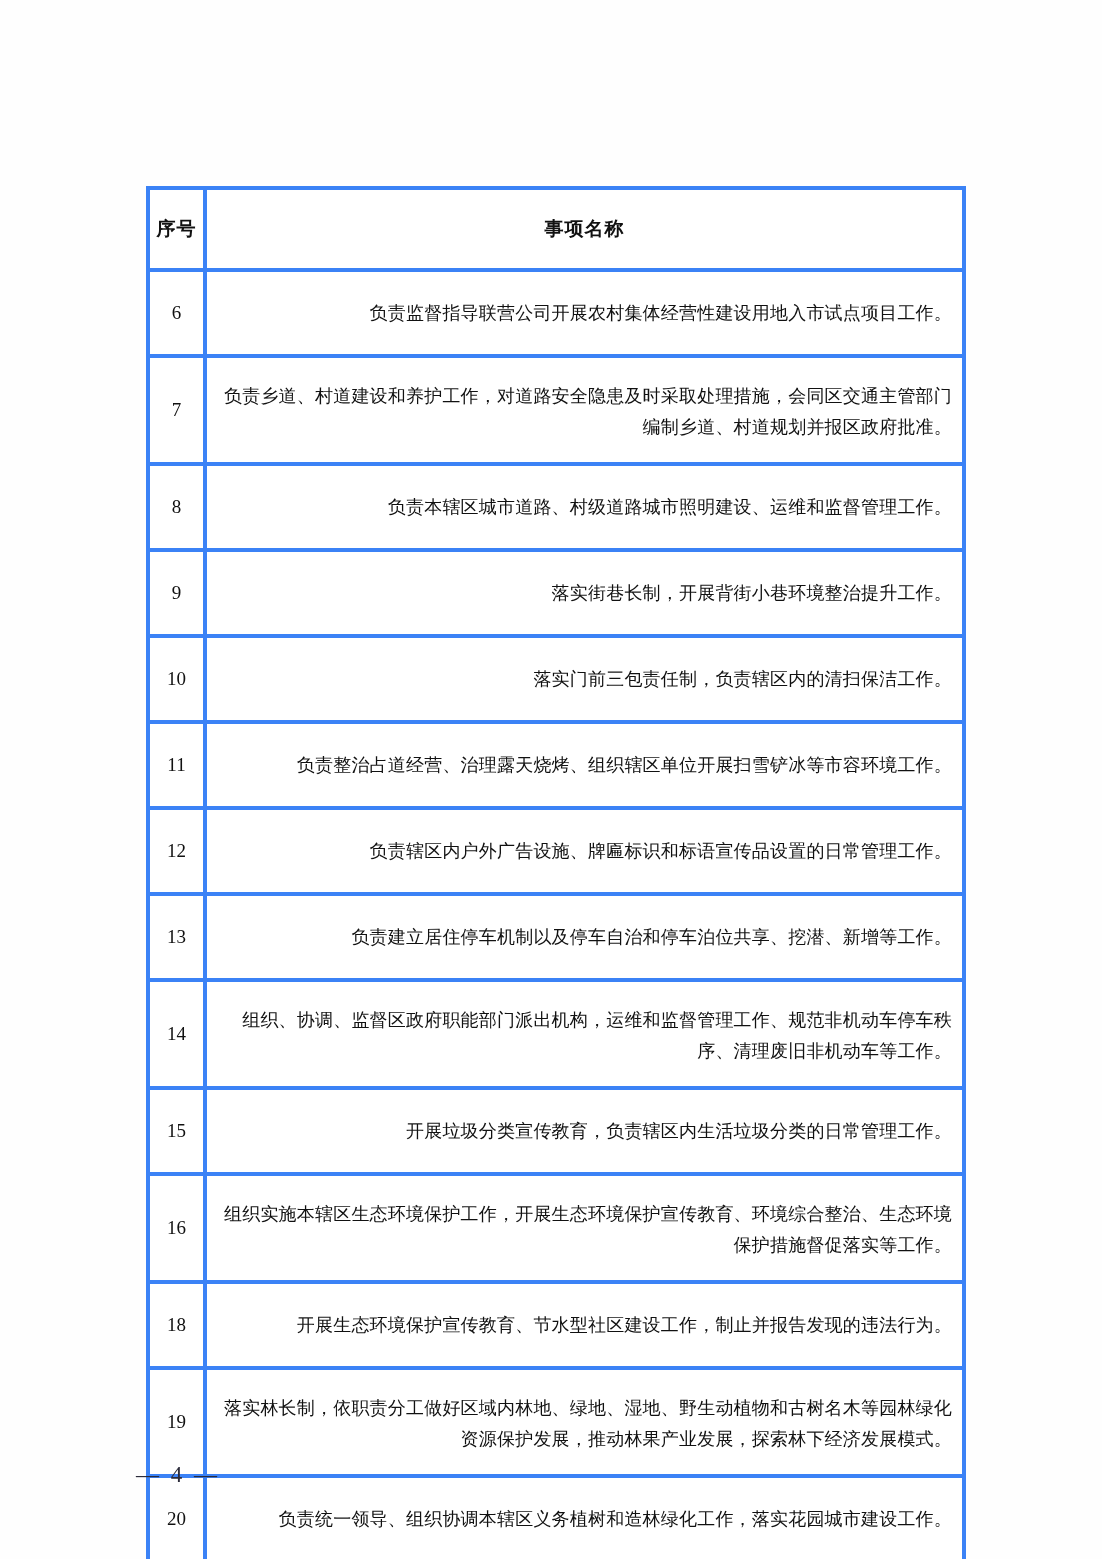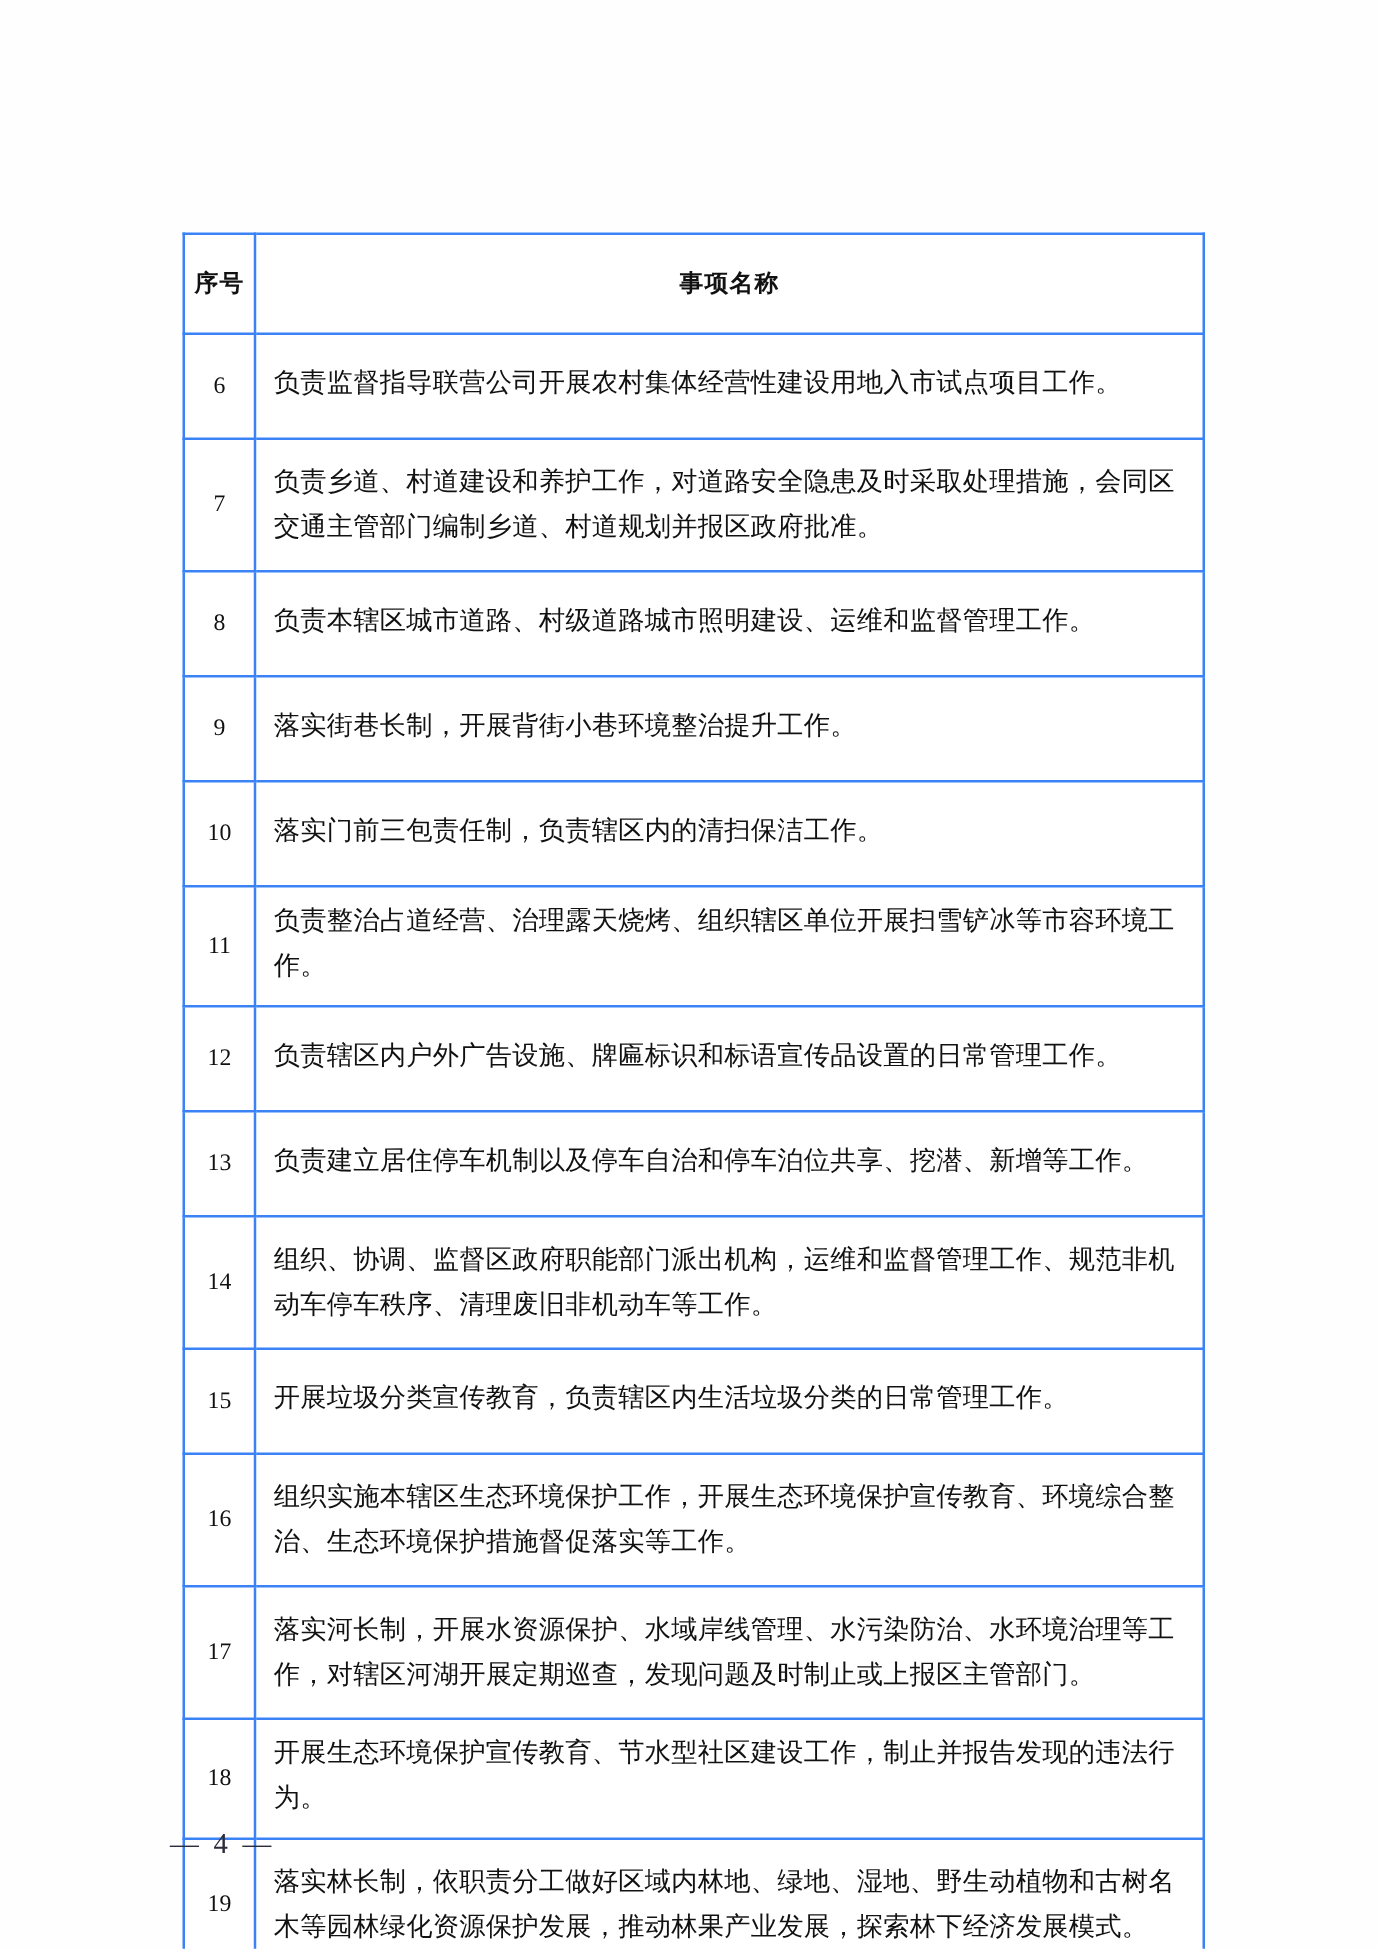--- a/index.html
+++ b/index.html
@@ -38,21 +38,21 @@
     width: 816px;
     table-layout: fixed;
     background: #ffffff;
   }
 
   table.doc-table col.col-seq { width: 57px; }
   table.doc-table col.col-name { width: 759px; }
 
   table.doc-table th,
   table.doc-table td {
-    border: 2px solid #3b82f6;
+    border: 4px solid #3b82f6;
     vertical-align: middle;
     background: #ffffff;
   }
 
   th.hdr-seq,
   th.hdr-name {
     text-align: center;
     font-weight: bold;
     font-size: 19px;
     letter-spacing: 1px;
@@ -62,26 +62,26 @@
   }
 
   td.cell-seq {
     text-align: center;
     font-size: 19px;
     padding: 6px 2px;
     font-family: "Liberation Serif", "DejaVu Serif", serif;
   }
 
   td.cell-name {
-    text-align: left;
-    font-size: 21px;
+    text-align: right;
+    font-size: 18px;
     line-height: 1.72;
     padding: 11px 10px 11px 14px;
     letter-spacing: 0.2px;
-    font-family: Liberation Mono, monospace;
+    font-family: Liberation Serif, serif;
   }
 
   tr.row-1line td { height: 60px; }
   tr.row-2line td { height: 92px; }
 
   tr.row-2line td.cell-name { padding-top: 8px; padding-bottom: 4px; }
 
   .footer {
     position: absolute;
     left: 136px;
@@ -149,24 +149,20 @@
             <td class="cell-name">组织、协调、监督区政府职能部门派出机构，运维和监督管理工作、规范非机动车停车秩序、清理废旧非机动车等工作。</td>
           </tr>
           <tr class="row-1line">
             <td class="cell-seq">15</td>
             <td class="cell-name">开展垃圾分类宣传教育，负责辖区内生活垃圾分类的日常管理工作。</td>
           </tr>
           <tr class="row-2line">
             <td class="cell-seq">16</td>
             <td class="cell-name">组织实施本辖区生态环境保护工作，开展生态环境保护宣传教育、环境综合整治、生态环境保护措施督促落实等工作。</td>
           </tr>
-          <tr class="row-2line">
-            <td class="cell-seq">17</td>
-            <td class="cell-name">落实河长制，开展水资源保护、水域岸线管理、水污染防治、水环境治理等工作，对辖区河湖开展定期巡查，发现问题及时制止或上报区主管部门。</td>
-          </tr>
           <tr class="row-1line">
             <td class="cell-seq">18</td>
             <td class="cell-name">开展生态环境保护宣传教育、节水型社区建设工作，制止并报告发现的违法行为。</td>
           </tr>
           <tr class="row-2line">
             <td class="cell-seq">19</td>
             <td class="cell-name">落实林长制，依职责分工做好区域内林地、绿地、湿地、野生动植物和古树名木等园林绿化资源保护发展，推动林果产业发展，探索林下经济发展模式。</td>
           </tr>
           <tr class="row-1line">
             <td class="cell-seq">20</td>

